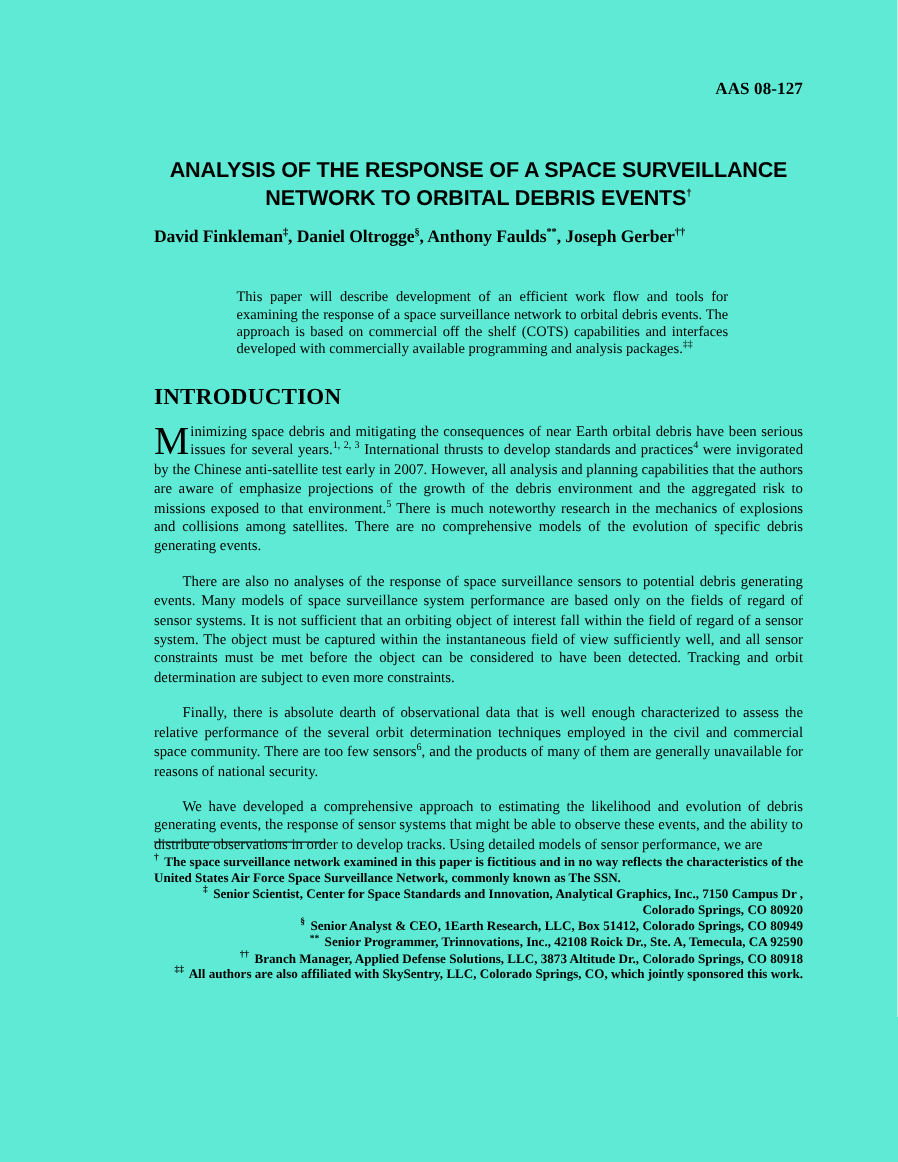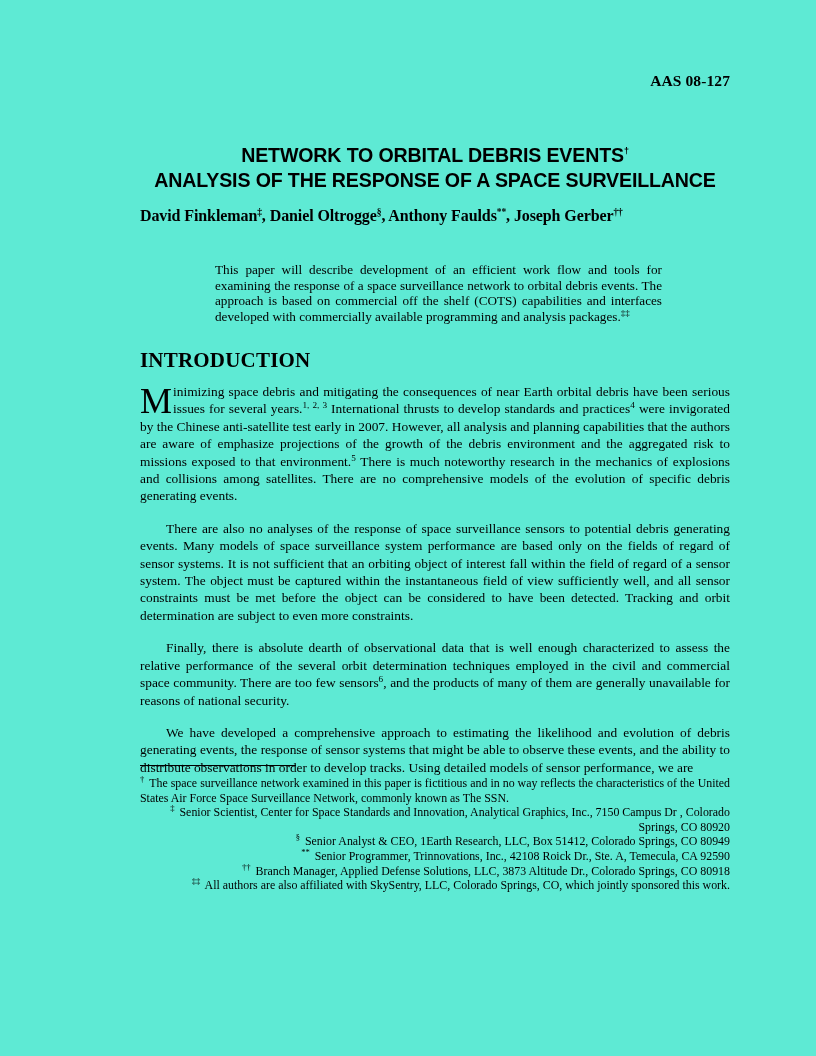--- a/index.html
+++ b/index.html
@@ -143,20 +143,21 @@
     height: 0;
     border-top: 1.3px solid #000;
   }
   .footnotes {
     position: absolute;
     left: 0;
     top: 776px;
     width: 590px;
     font-size: 11.9px;
     line-height: 14.6px;
+    font-weight: bold;
   }
   .fn {
     margin: 0;
     text-align: justify;
     text-justify: inter-word;
   }
   .fn.nojust {
     text-align: right;
   }
   .fn sup {
@@ -168,24 +169,24 @@
 </style>
 </head>
 <body>
 
 <div class="page">
   <div class="content">
 
     <div class="report-number">AAS 08-127</div>
 
     <div class="title-block">
+      <div class="title-line">ANALYSIS OF THE RESPONSE OF A SPACE SURVEILLANCE</div>
       <div class="title-line">
         <span>NETWORK TO ORBITAL DEBRIS EVENTS</span><sup>†</sup>
       </div>
-      <div class="title-line">ANALYSIS OF THE RESPONSE OF A SPACE SURVEILLANCE</div>
     </div>
 
     <div class="authors"><span>David Finkleman</span><sup>‡</sup><span>, </span><span>Daniel Oltrogge</span><sup>§</sup><span>, </span><span>Anthony Faulds</span><sup>**</sup><span>, </span><span>Joseph Gerber</span><sup>††</sup></div>
 
     <div class="abstract"><span>This paper will describe development of an efficient work flow and tools for examining the response of a space surveillance network to orbital debris events. The approach is based on commercial off the shelf (COTS) capabilities and interfaces developed with commercially available programming and analysis packages.</span><sup>‡‡</sup></div>
 
     <div class="section-heading">INTRODUCTION</div>
 
     <div class="body-block">
 

